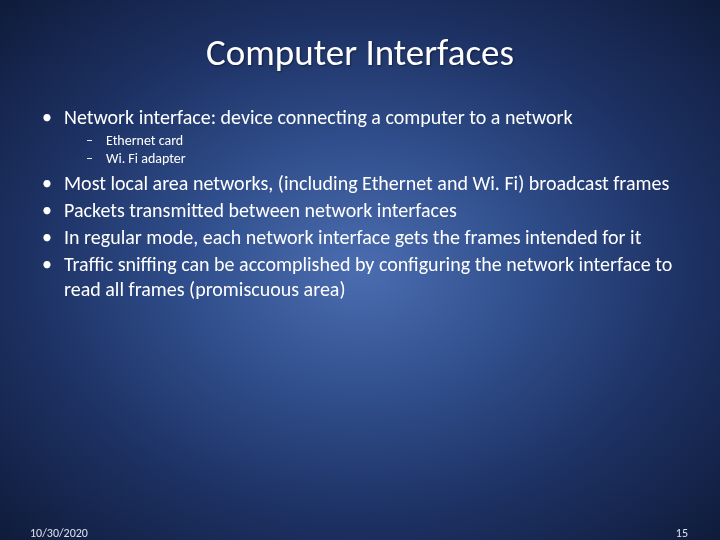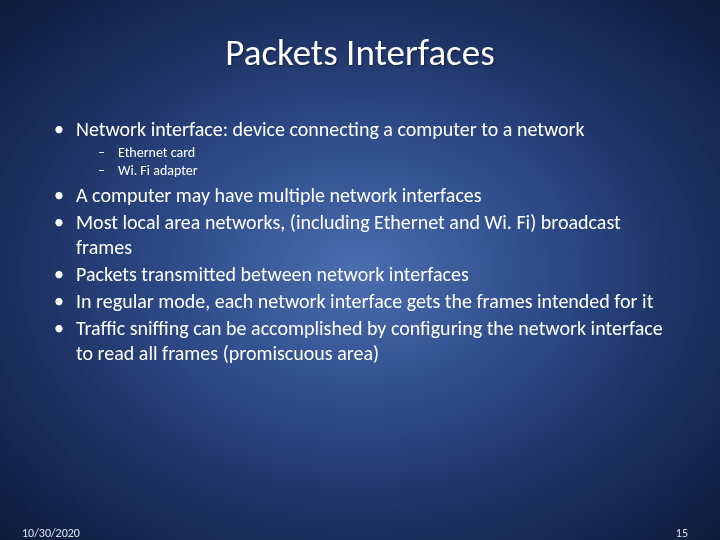--- a/index.html
+++ b/index.html
@@ -27,21 +27,21 @@
     text-shadow: 1px 1px 2px rgba(0,0,0,0.4);
   }
   .content {
     padding: 30px 40px 0 40px;
     font-size: 20px;
     line-height: 1.25;
   }
   ul.level1 {
     list-style: none;
     padding: 0;
-    margin: 12px;
+    margin: 0;
   }
   ul.level1 > li {
     position: relative;
     padding-left: 24px;
     margin-bottom: 2px;
   }
   ul.level1 > li::before {
     content: "•";
     position: absolute;
     left: 2px;
@@ -70,21 +70,21 @@
   .footer {
     position: absolute;
     bottom: 14px;
     left: 0;
     width: 100%;
     font-size: 12px;
     color: #dbe2f0;
   }
   .footer-date {
     position: absolute;
-    left: 22px;
+    left: 30px;
   }
   .footer-title {
     position: absolute;
     left: 0;
     width: 100%;
     text-align: center;
     margin-top: 15px;
   }
   .footer-num {
     position: absolute;
@@ -92,32 +92,31 @@
   }
   .prom {
     color: #ffffff;
   }
 </style>
 </head>
 <body>
 
 <div class="slide">
 
-  <div class="title">Packets Interfaces</div>
+  <div class="title">Computer Interfaces</div>
 
   <div class="content">
     <ul class="level1">
       <li>
         <span>Network interface: device connecting a computer to a network</span>
         <ul class="level2">
           <li><span>Ethernet card</span></li>
           <li><span>Wi. Fi adapter</span></li>
         </ul>
       </li>
-      <li><span>A computer may have multiple network interfaces</span></li>
       <li><span>Most local area networks, (including Ethernet and Wi. Fi) broadcast frames</span></li>
       <li><span>Packets transmitted between network interfaces</span></li>
       <li><span>In regular mode, each network interface gets the frames intended for it</span></li>
       <li>
         <span>Traffic sniffing can be accomplished by configuring the network interface to read all frames (</span><span class="prom">promiscuous area</span><span>)</span>
       </li>
     </ul>
   </div>
 
   <div class="footer">

